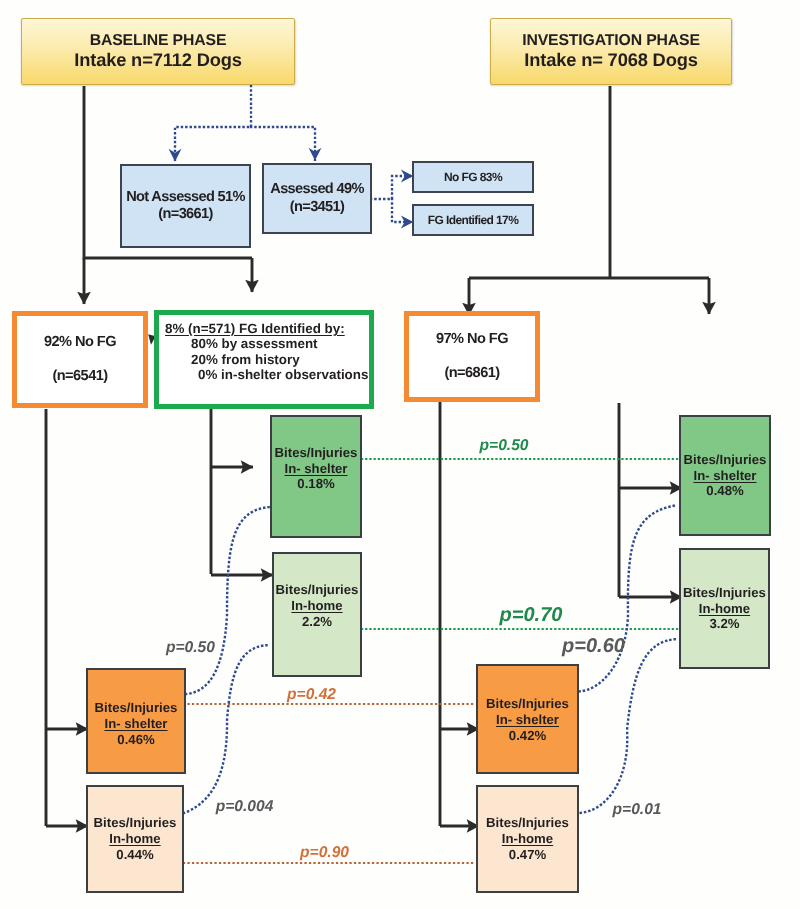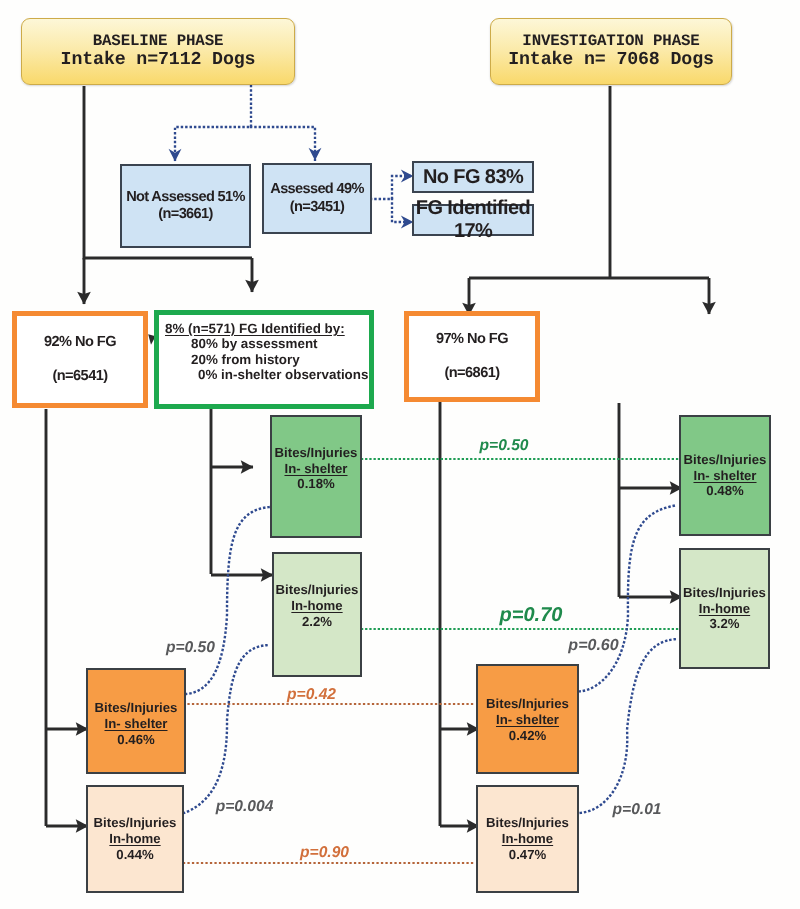--- a/index.html
+++ b/index.html
@@ -4,27 +4,27 @@
 <style>
   html,body{margin:0;padding:0;background:#fefefd;}
   body{width:800px;height:909px;position:relative;
        font-family:"Liberation Sans",sans-serif;overflow:hidden;
        -webkit-font-smoothing:antialiased;text-rendering:geometricPrecision;}
   #stage{position:absolute;left:0;top:0;width:800px;height:909px;}
   svg#wires{position:absolute;left:0;top:0;width:800px;height:909px;}
   .box{position:absolute;box-sizing:border-box;display:flex;flex-direction:column;
        align-items:center;justify-content:center;text-align:center;
        font-weight:bold;color:#231f20;}
-  .phase-box{border:1.8px solid #cdab49;border-radius:9px;
+  .phase-box{border:1.8px solid #cdab49;border-radius:2px;
              background:linear-gradient(180deg,#fdf7d8 0%,#fbeaa9 48%,#f9d96b 100%);
-             box-shadow:0.5px 1px 2px rgba(0,0,0,0.16);letter-spacing:-0.15px;font-family:Liberation Mono, monospace;}
+             box-shadow:0.5px 1px 2px rgba(0,0,0,0.16);letter-spacing:-0.15px;}
   .phase-box .t1{font-size:15.8px;line-height:18px;margin-top:-2px;}
   .phase-box .t2{font-size:18.3px;line-height:20px;}
   .blue-box{border:2.5px solid #3b4450;background:#cfe3f4;font-size:14.6px;line-height:17.5px;letter-spacing:-0.66px;}
-  .blue-small{border:2.5px solid #3b4450;background:#cfe3f4;font-size:20px;letter-spacing:-0.6px;}
+  .blue-small{border:2.5px solid #3b4450;background:#cfe3f4;font-size:12px;letter-spacing:-0.6px;}
   .outline-box{border:5px solid #f58a32;background:#ffffff;font-size:14.6px;line-height:17.5px;letter-spacing:-0.55px;gap:16px;}
   .green-outline{border:5px solid #1da94e;background:#ffffff;font-size:13.4px;line-height:15.3px;
                  align-items:flex-start;justify-content:flex-start;padding:6px 0 0 6px;}
   #fgdetail-inv{padding-left:10px;padding-top:10px;}
   .green-outline .hd{text-decoration:underline;text-underline-offset:1.5px;white-space:nowrap;}
   .green-outline .ind{padding-left:26px;white-space:nowrap;}
   .green-outline .ind2{padding-left:33px;white-space:nowrap;}
   .green-outline .indA{padding-left:26px;white-space:nowrap;}
   .green-outline .indB{padding-left:18px;white-space:nowrap;}
   .outcome{border:2.5px solid #3b4044;font-size:13.2px;line-height:15.8px;}
@@ -145,17 +145,17 @@
     </div>
 <div class="box outcome" style="left:476px;top:785px;width:103px;height:108px;background:#fce6d0;padding-bottom:0px;">
       <div>Bites/Injuries</div>
       <div class="u">In-home</div>
       <div>0.47%</div>
     </div>
 <div class="pv" style="left:504px;top:446px;transform:translate(-50%,-50%);color:#1f8a4c;font-size:15.6px;">p=0.50</div>
 <div class="pv" style="left:531px;top:614.6px;transform:translate(-50%,-50%);color:#1f8a4c;font-size:20px;text-align:right;">p=0.70</div>
 <div class="pv" style="left:190.4px;top:648px;transform:translate(-50%,-50%);color:#58595b;font-size:15.6px;">p=0.50</div>
 <div class="pv" style="left:311.5px;top:694.5px;transform:translate(-50%,-50%);color:#d2703c;font-size:15.6px;">p=0.42</div>
-<div class="pv" style="left:593.5px;top:646px;transform:translate(-50%,-50%);color:#58595b;font-size:16px;">p=0.60</div>
+<div class="pv" style="left:593.5px;top:646px;transform:translate(-50%,-50%);color:#58595b;font-size:20px;">p=0.60</div>
 <div class="pv" style="left:244.5px;top:807px;transform:translate(-50%,-50%);color:#58595b;font-size:15.6px;">p=0.004</div>
 <div class="pv" style="left:637px;top:810px;transform:translate(-50%,-50%);color:#58595b;font-size:15.6px;">p=0.01</div>
 <div class="pv" style="left:324.5px;top:853px;transform:translate(-50%,-50%);color:#d2703c;font-size:15.6px;">p=0.90</div>
 </div>
 
 </body></html>

